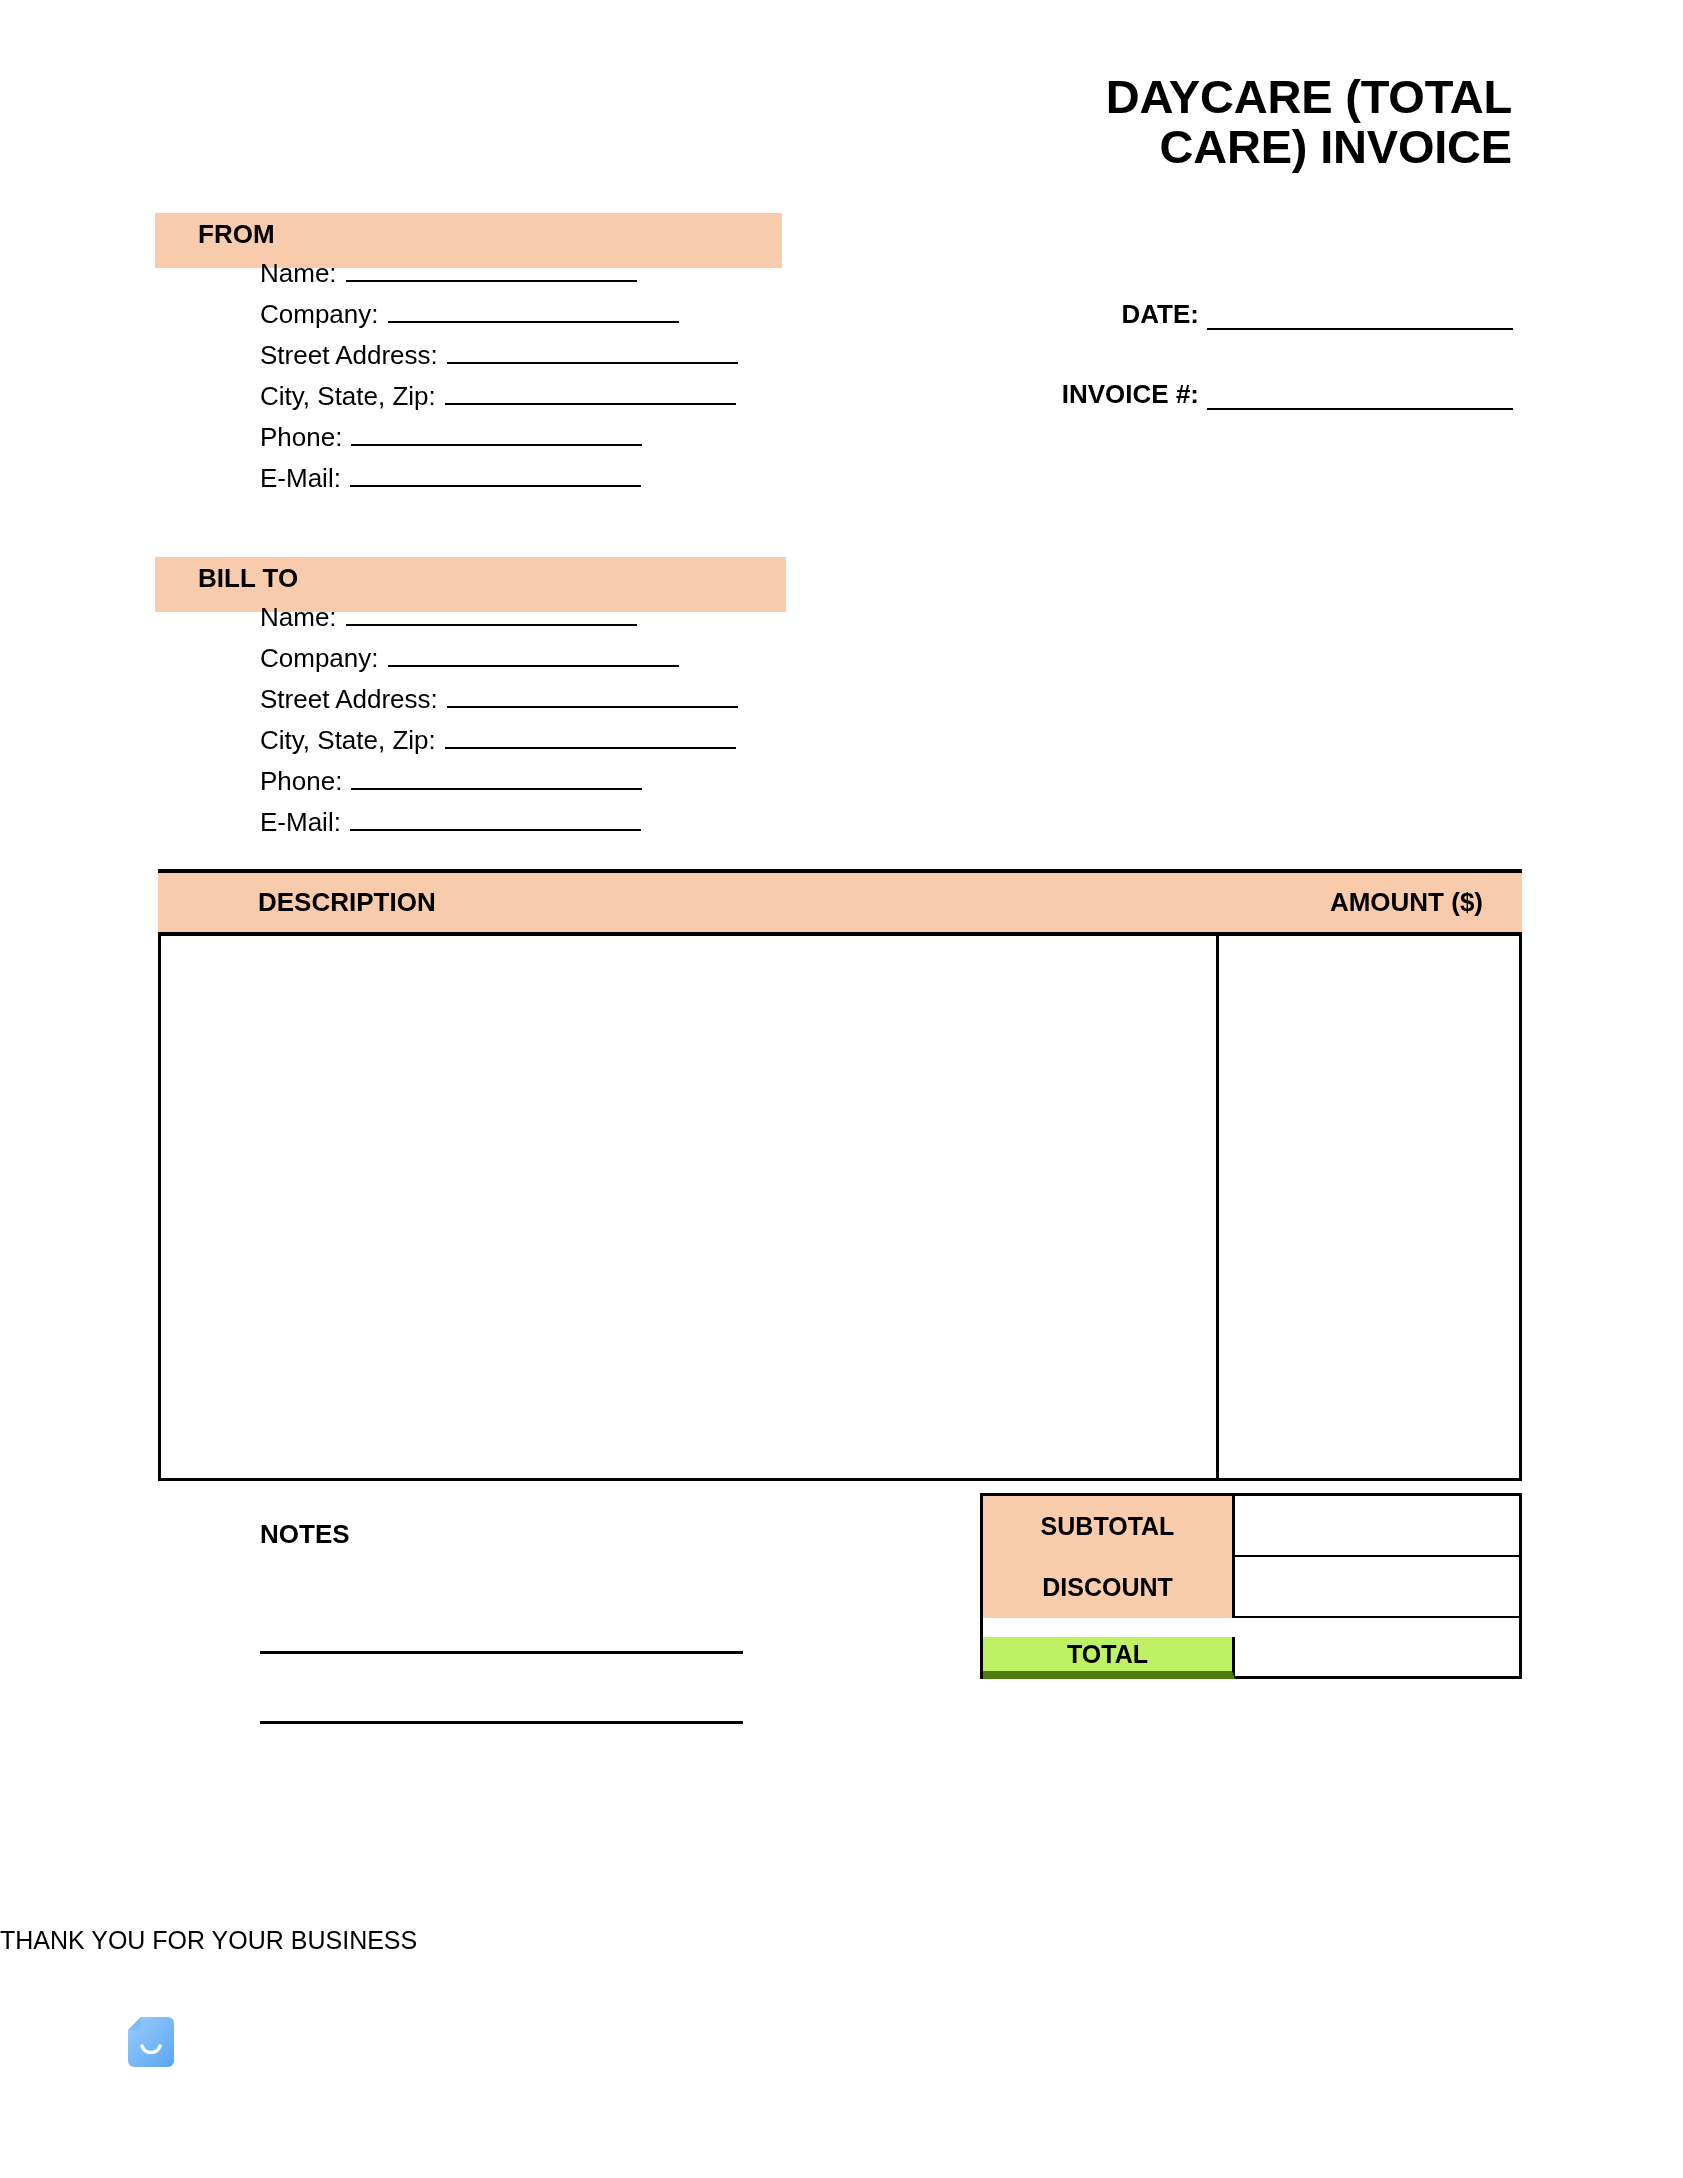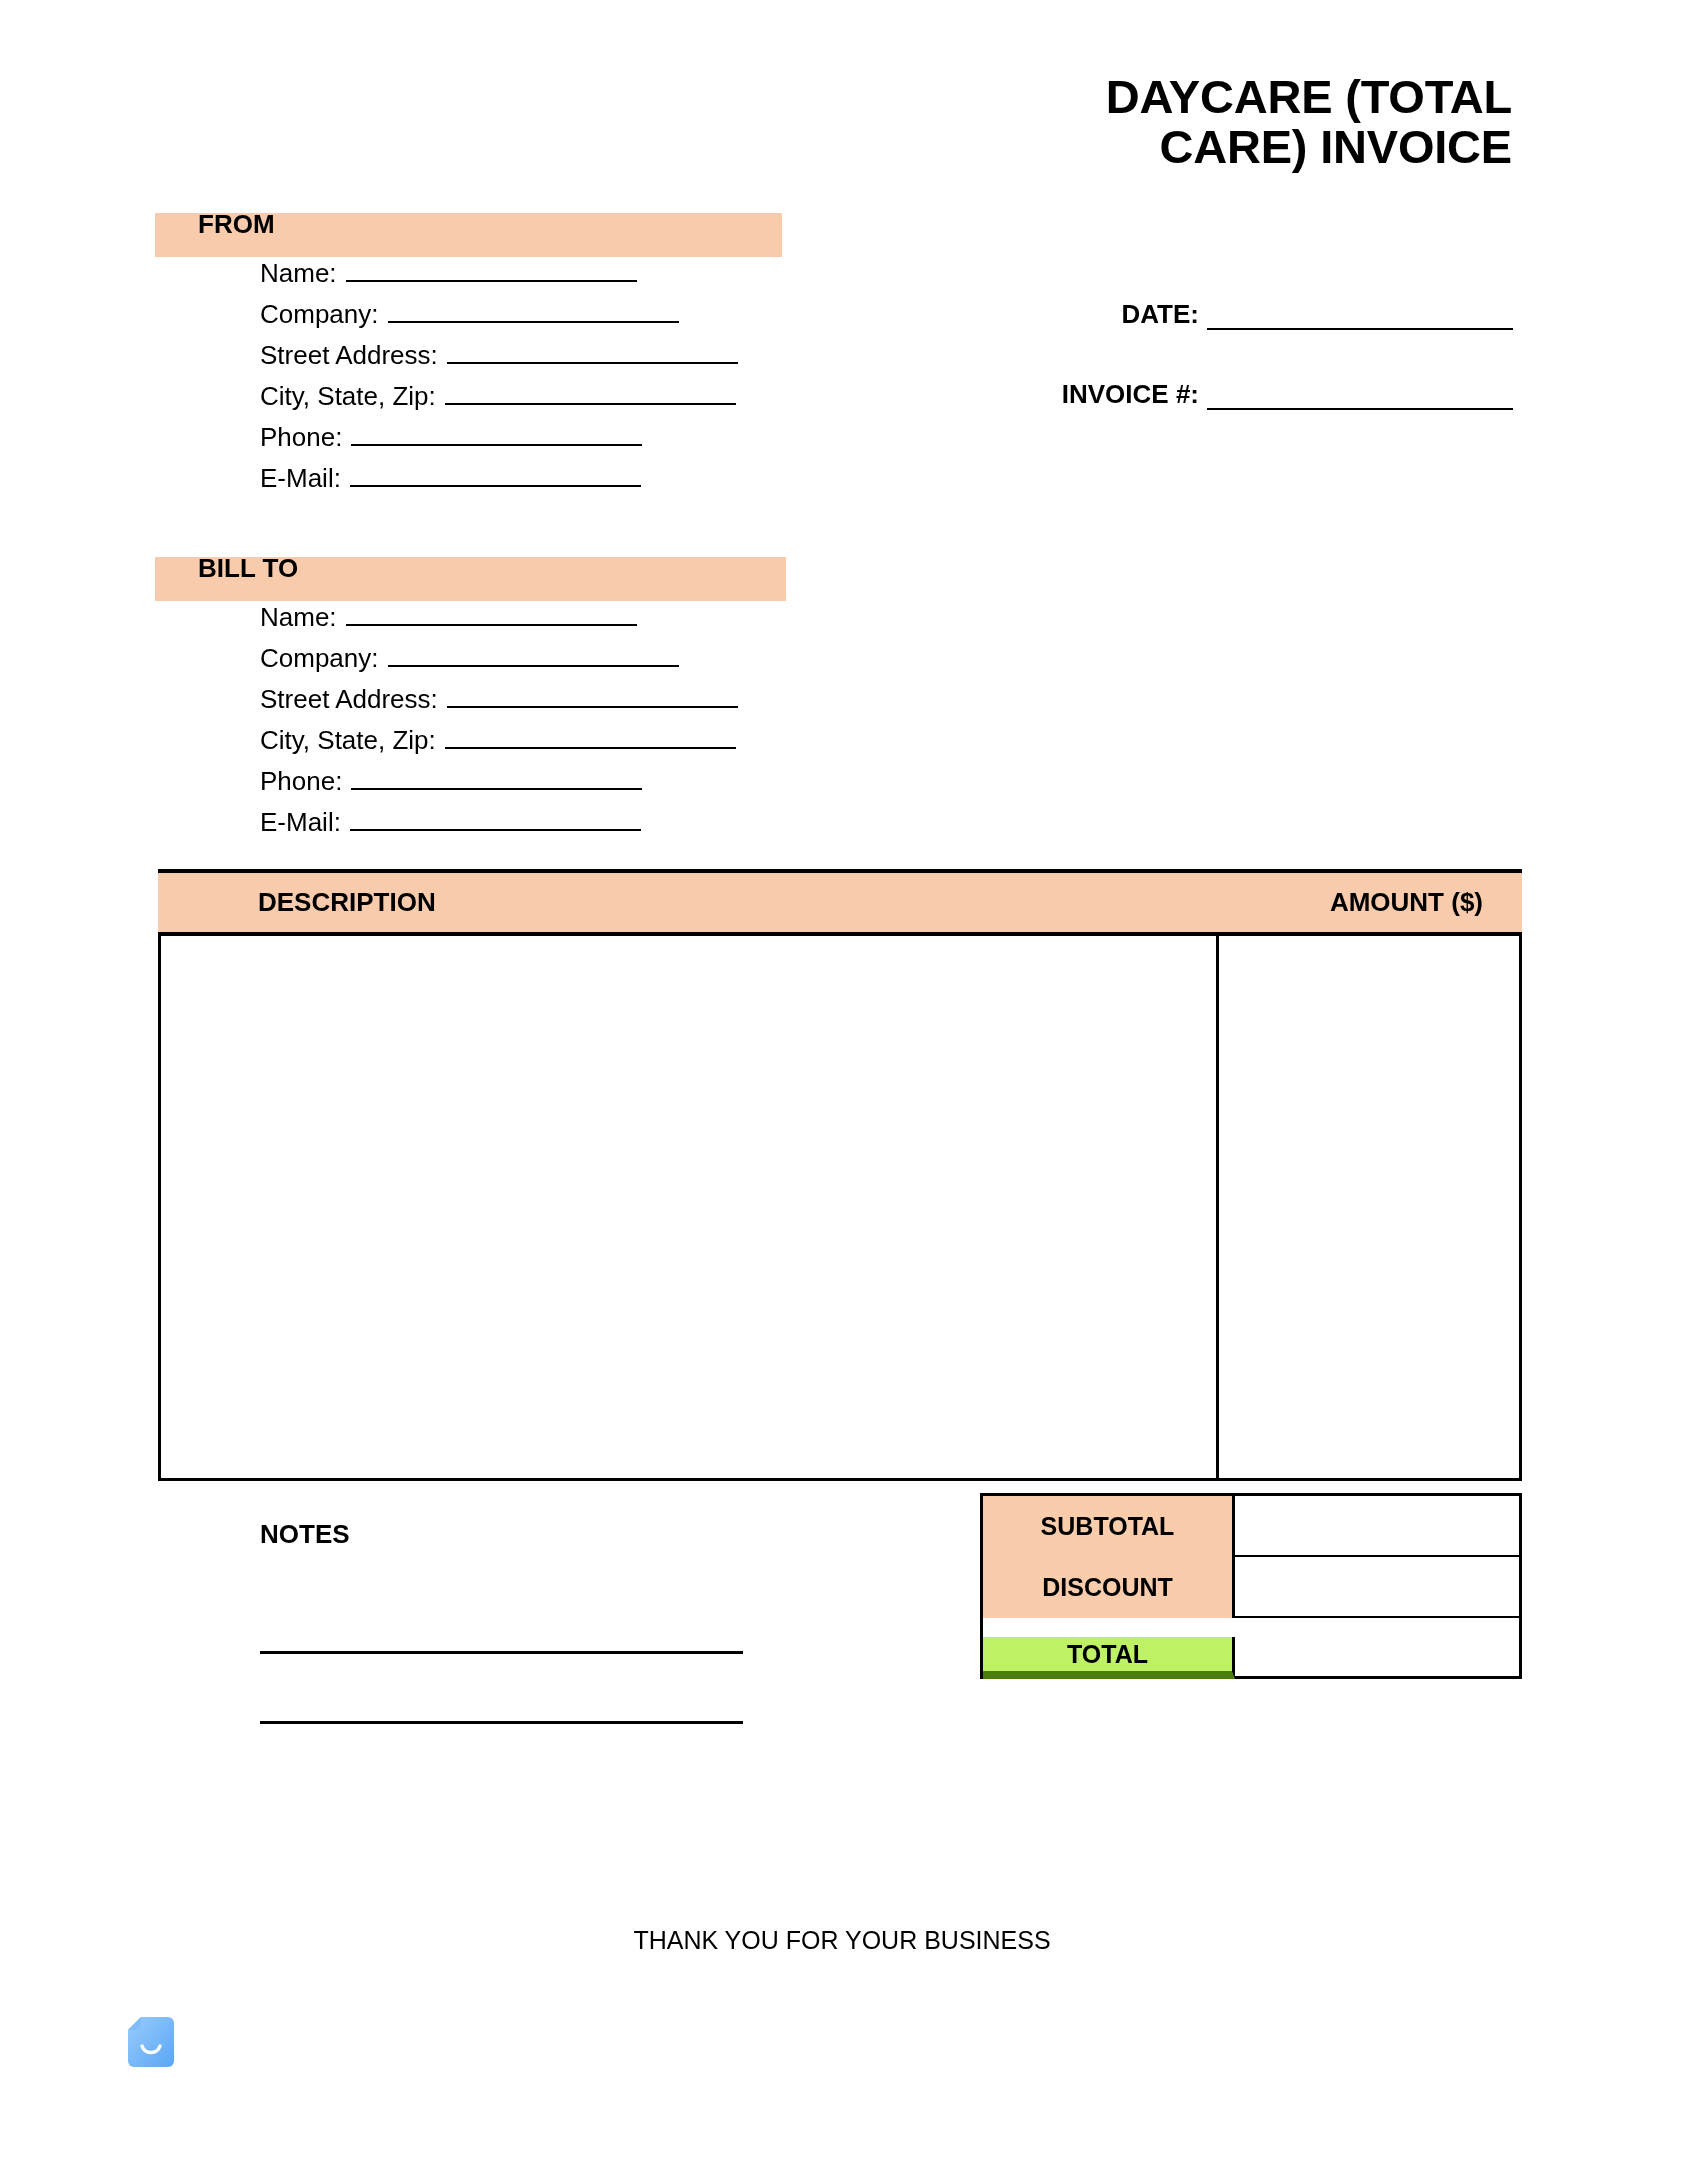--- a/index.html
+++ b/index.html
@@ -57,22 +57,22 @@
   #meta-date { top: 255px; }
   #meta-invoice { top: 335px; }
 
   
   .party-header {
     position: absolute;
     background: #f7cbab;
     font-weight: bold;
     font-size: 26px;
     box-sizing: border-box;
-    padding: 0 0 11px 43px;
-    height: 44px;
+    padding: 10px 0 11px 43px;
+    height: 55px;
     line-height: 23px;
   }
   .party-fields {
     position: absolute;
     font-size: 26px;
   }
   .field-row {
     display: flex;
     align-items: baseline;
     height: 41px;
@@ -207,21 +207,21 @@
   #totals-table .totals-row:last-child { }
 
   
 
   
   #footer-thanks {
     position: absolute;
     left: 0;
     top: 1926px;
     width: 1684px;
-    text-align: center;
+    text-align: left;
     font-size: 25px;
   }
 
   
   #logo {
     position: absolute;
     left: 127px;
     top: 2016px;
     width: 48px;
     height: 52px;

